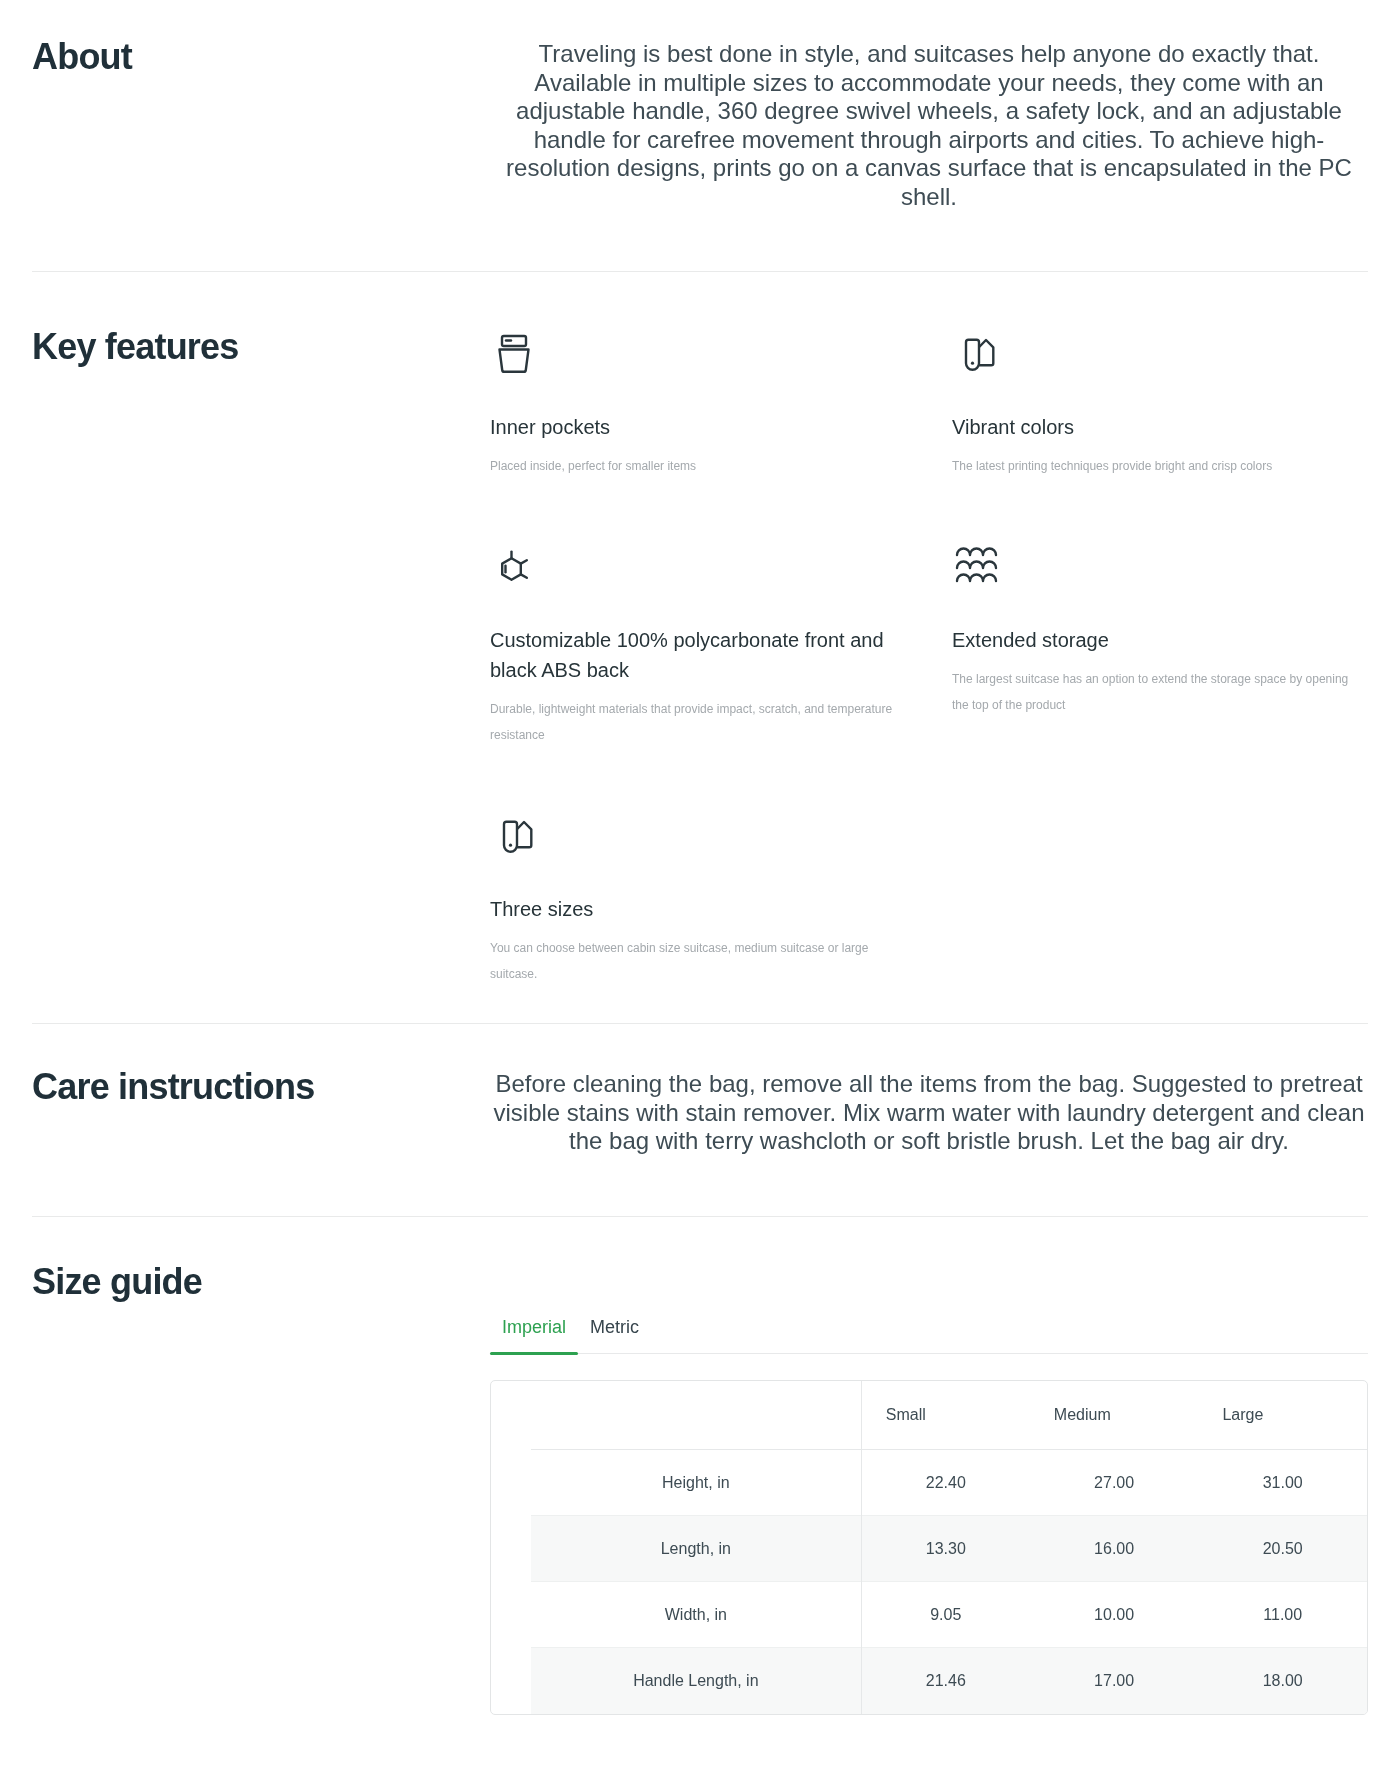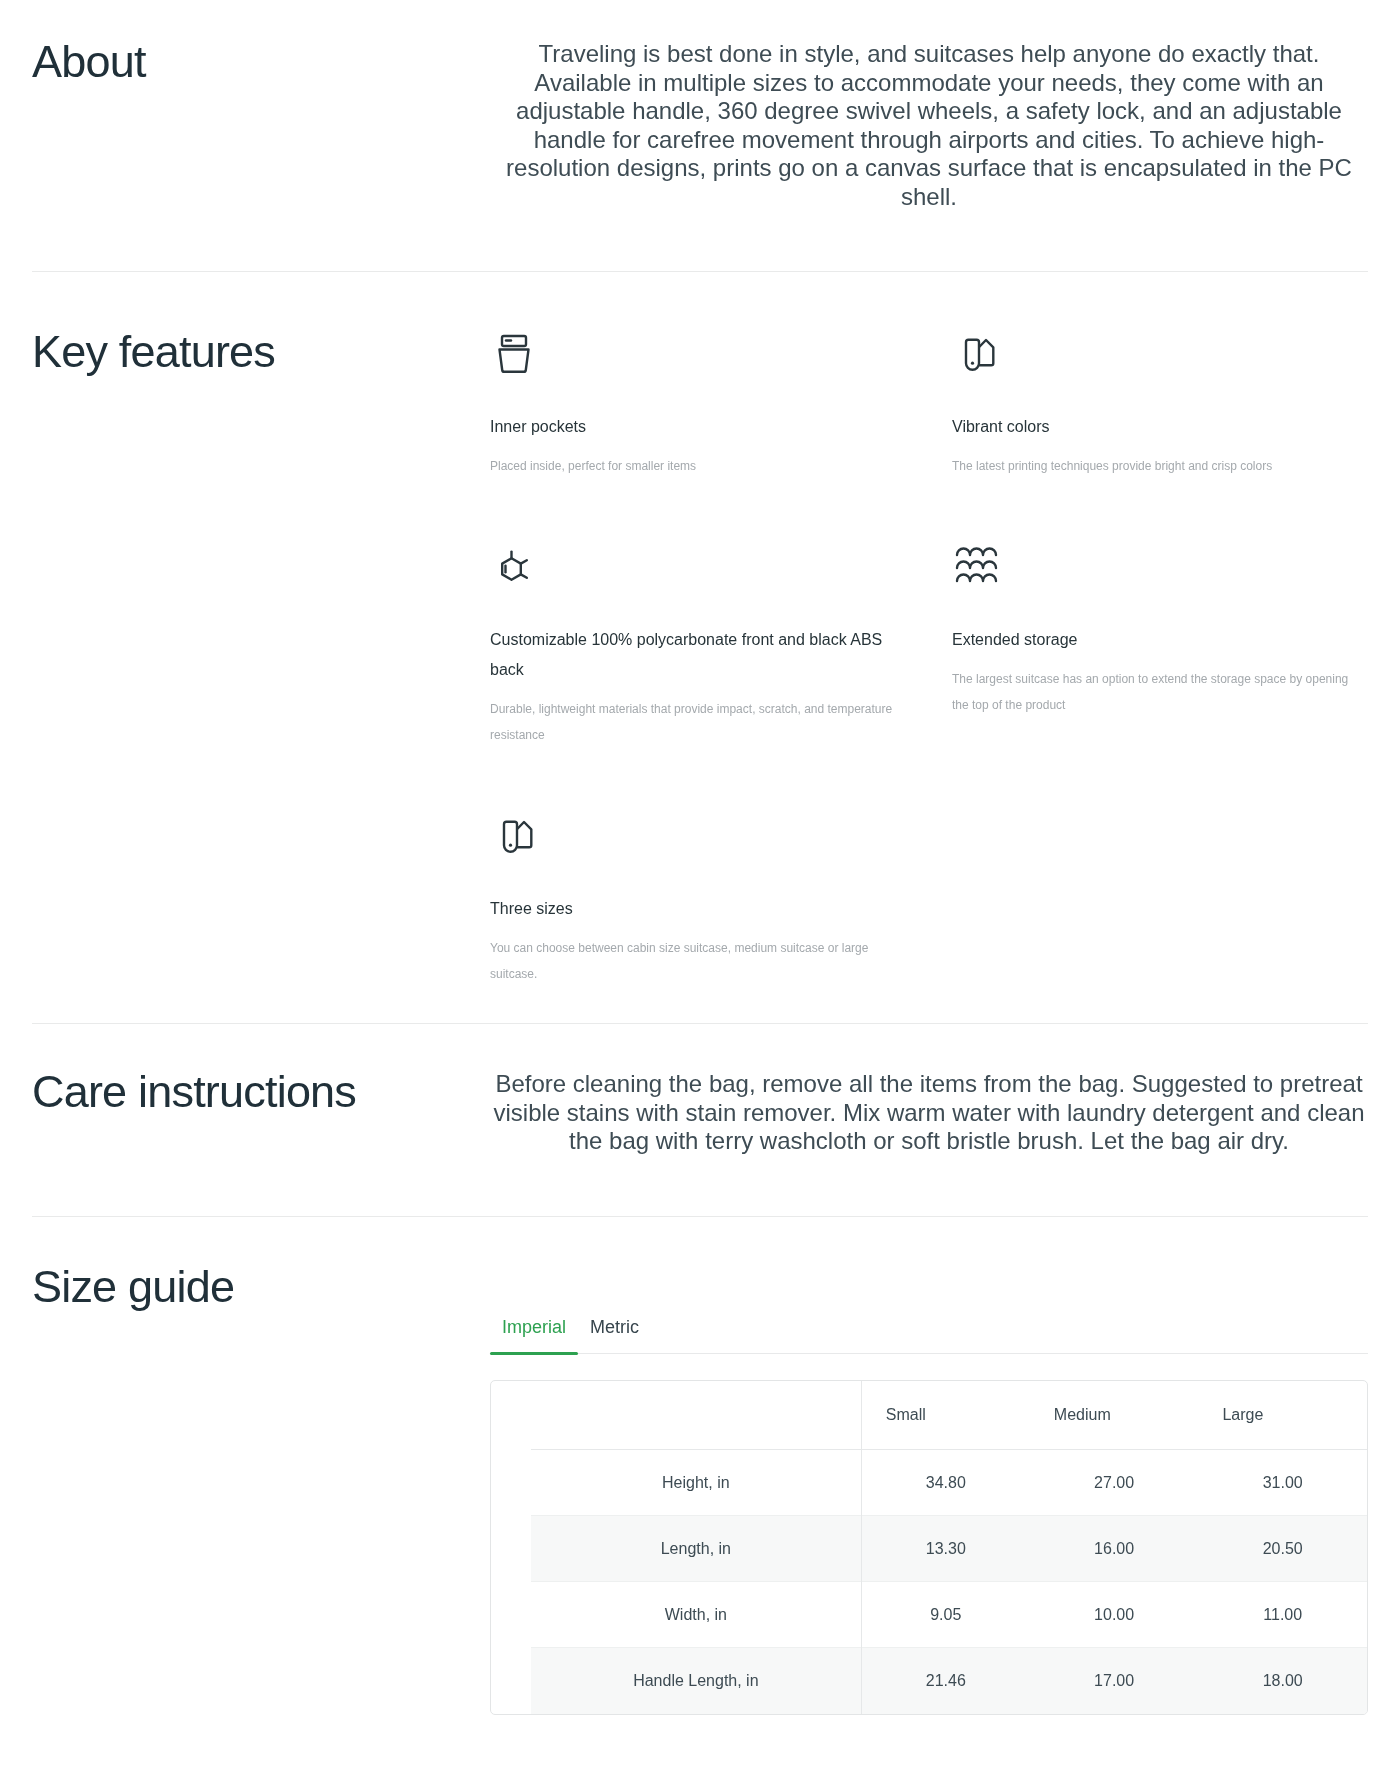--- a/index.html
+++ b/index.html
@@ -14,23 +14,23 @@
   .page { width: 1400px; padding: 0 32px; }
 
   section.row {
     display: grid;
     grid-template-columns: 458px 1fr;
     border-bottom: 1px solid #e9eaea;
   }
   section.row:last-child { border-bottom: none; }
 
   h2.section-title {
-    font-size: 45px;
+    font-size: 36px;
     line-height: 1.15;
-    font-weight: 400;
+    font-weight: 700;
     color: #203039;
     letter-spacing: -0.8px;
     margin: -4px 0 0 0;
   }
 
   .lead {
     font-size: 24px;
     line-height: 28.5px;
     color: #3e4c54;
     margin: 0;
@@ -44,21 +44,21 @@
   
   .sec-features { padding: 58px 0 36px; }
   .features-grid {
     display: grid;
     grid-template-columns: 1fr 1fr;
     column-gap: 46px;
     row-gap: 64px;
   }
   .feature .f-icon { display: block; margin-bottom: 34px; height: 48px; }
   .feature .f-title {
-    font-size: 16px;
+    font-size: 20px;
     line-height: 30px;
     color: #273439;
     margin: 0;
     font-weight: 400;
     max-width: 405px;
   }
   .feature .f-desc {
     font-size: 12px;
     line-height: 26px;
     color: #a4a9ad;
@@ -231,21 +231,21 @@
             <tr>
               <th class="label-cell"></th>
               <th>Small</th>
               <th>Medium</th>
               <th>Large</th>
             </tr>
           </thead>
           <tbody>
             <tr>
               <td class="label-cell">Height, in</td>
-              <td>34.80</td>
+              <td>22.40</td>
               <td>27.00</td>
               <td>31.00</td>
             </tr>
             <tr>
               <td class="label-cell">Length, in</td>
               <td>13.30</td>
               <td>16.00</td>
               <td>20.50</td>
             </tr>
             <tr>

